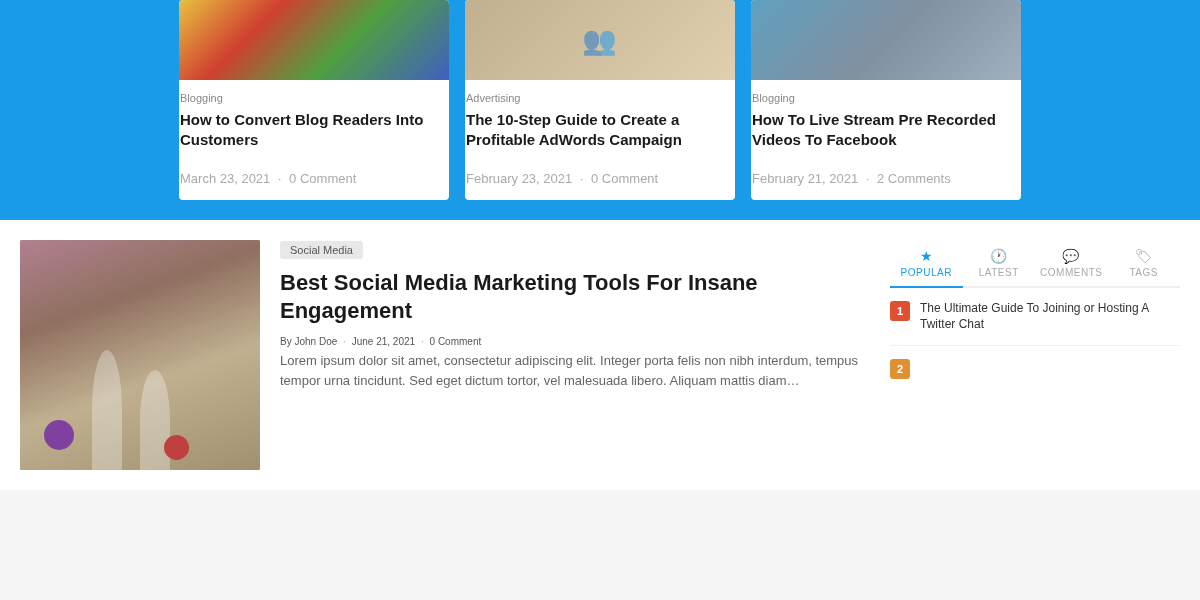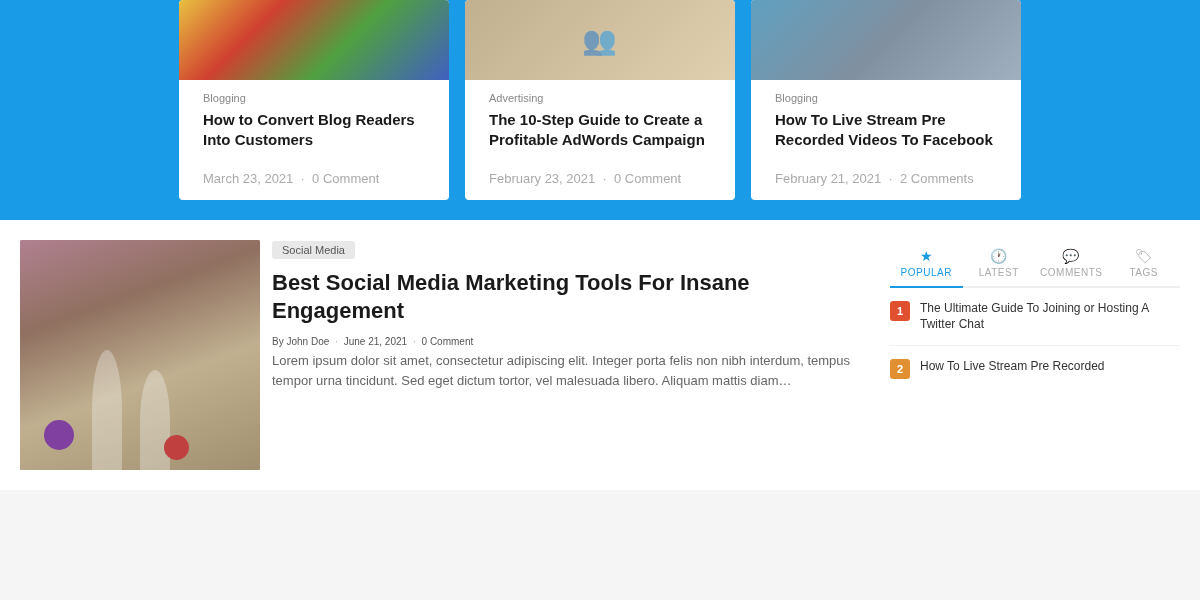--- a/index.html
+++ b/index.html
@@ -20,21 +20,21 @@
       border-radius: 4px;
       overflow: hidden;
       flex: 1;
       max-width: 270px;
     }
     .card-image-placeholder {
       width: 100%;
       height: 80px;
     }
     .card-body {
-      padding: 12px 24px 14px;
+      padding: 12px 1px 14px;
     }
     .card-category {
       font-size: 11px;
       color: #888;
       margin-bottom: 6px;
     }
     .card-title {
       font-size: 15px;
       font-weight: 700;
       color: #1a1a1a;
@@ -50,21 +50,21 @@
     .bottom-section {
       background: #fff;
       padding: 20px;
       display: flex;
       gap: 20px;
     }
 
     
     .main-article {
       display: flex;
-      gap: 12px;
+      gap: 20px;
       flex: 1;
     }
     .article-image-placeholder {
       width: 240px;
       min-width: 240px;
       height: 230px;
       background: #c5a0b0;
       border-radius: 2px;
       flex-shrink: 0;
       position: relative;
@@ -327,17 +327,16 @@
     <span class="sidebar-tab-label">TAGS</span>
   </div>
       </div>
     <div class="sidebar-list" id="sidebar-list">
         <div class="sidebar-list-item">
     <div class="sidebar-num" style="background:#e05030">1</div>
     <div class="sidebar-list-title">The Ultimate Guide To Joining or Hosting A Twitter Chat</div>
   </div>
         <div class="sidebar-list-item">
     <div class="sidebar-num" style="background:#e09030">2</div>
-    <div class="sidebar-list-title">How To Live Stream Pre Recorded</div>
   </div>
       </div>
   </div>
 </div>
 
 </body></html>

